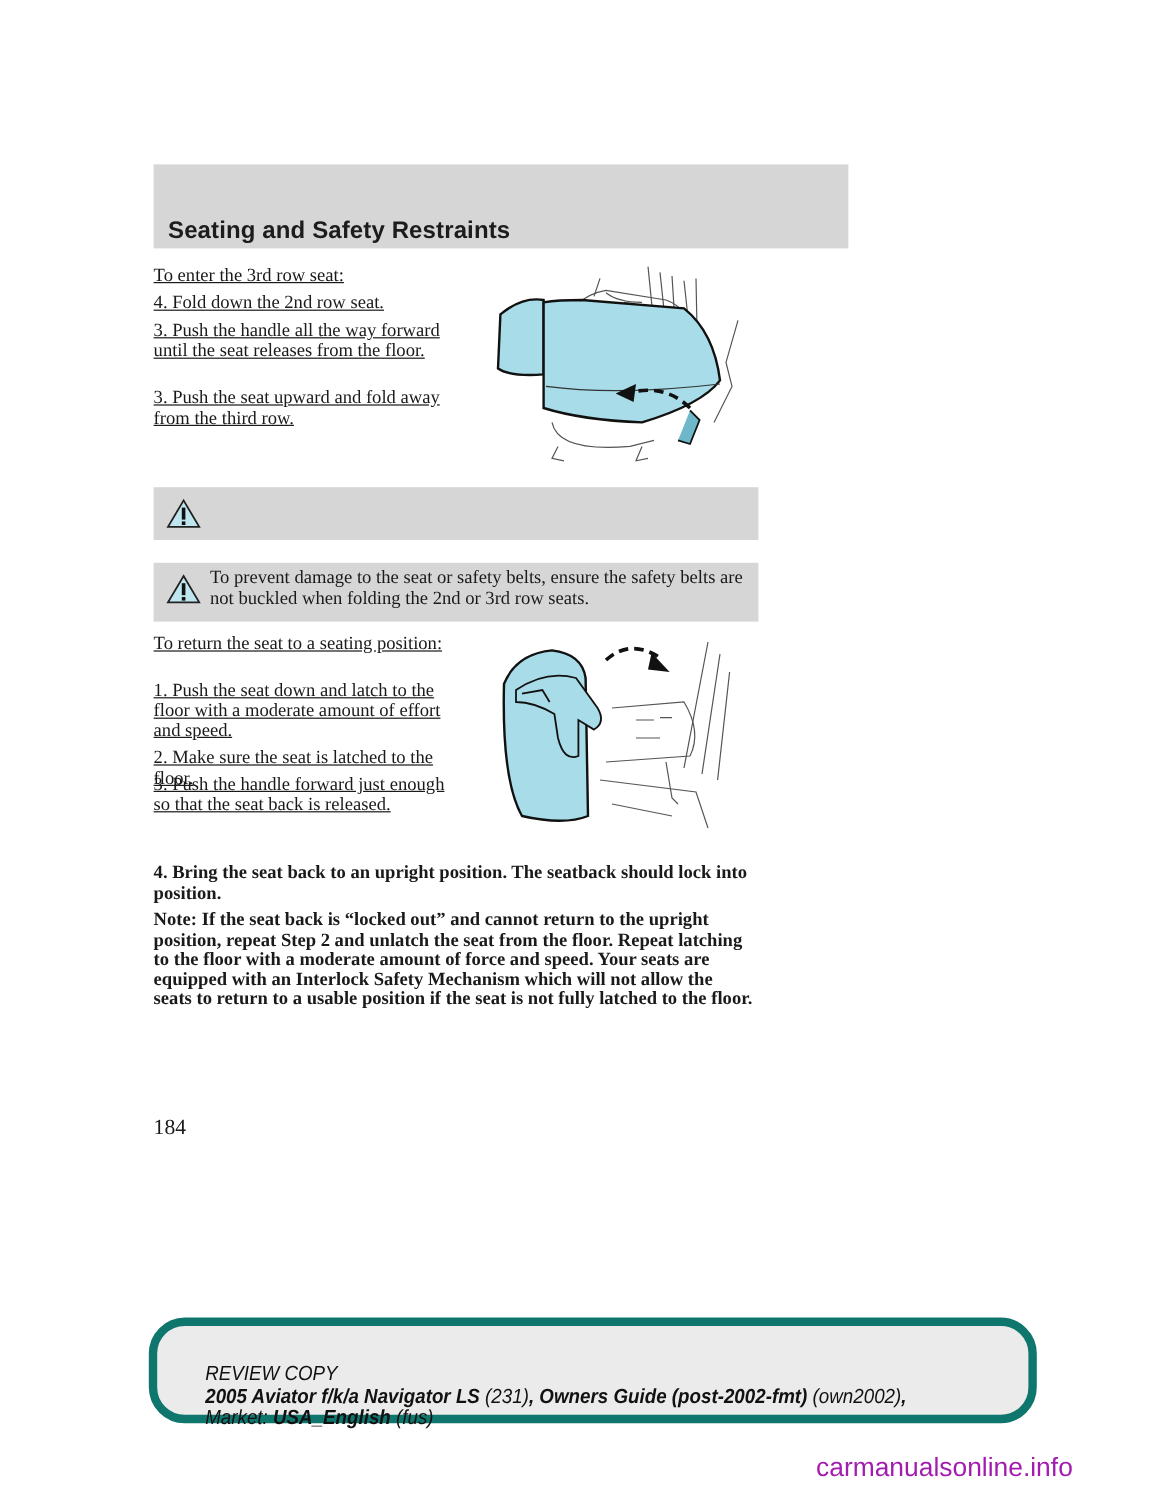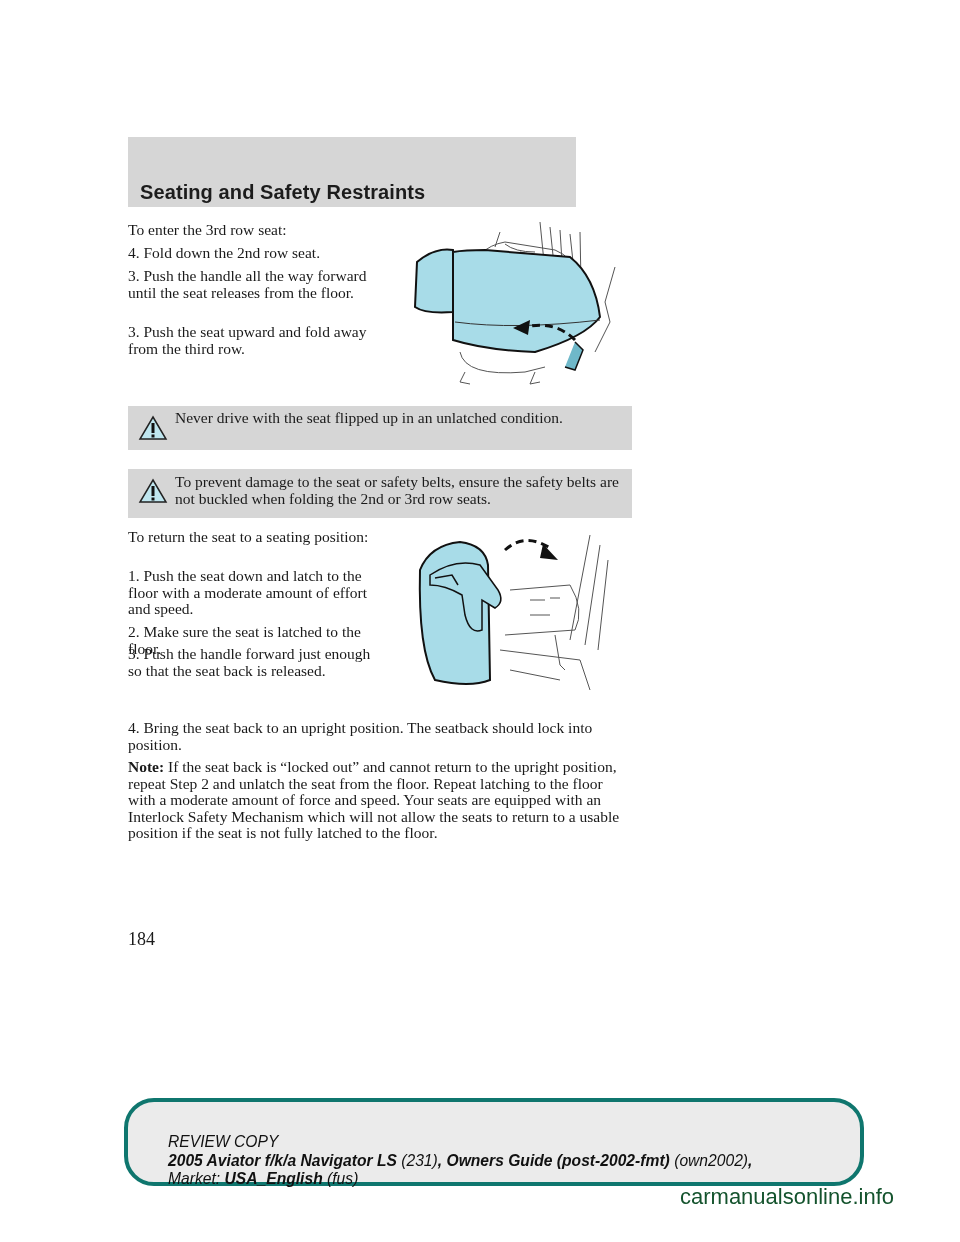--- a/index.html
+++ b/index.html
@@ -1,33 +1,33 @@
 <!DOCTYPE html>
 <html><head>
 <meta charset="utf-8">
 <style>
   html, body { margin:0; padding:0; background:#ffffff; }
   body { width:960px; height:1242px; position:relative; overflow:hidden; font-family:"Liberation Serif","DejaVu Serif",serif; color:#1a1a1a; }
-  .header-band { position:absolute; left:128px; top:137px; width:448px; height:70px; background:#d6d6d6; }
+  .header-band { position:absolute; left:128px; top:137px; width:579px; height:70px; background:#d6d6d6; }
   .header-title { position:absolute; left:12px; bottom:3px; font-family:"Liberation Sans","DejaVu Sans",sans-serif; font-weight:bold; font-size:20px; color:#1c1c1c; letter-spacing:0.1px; }
   .p { position:absolute; left:128px; font-size:15.5px; line-height:16.5px; margin:0; }
-  .narrow { width:260px; }
-  .wide { width:500px; }
+  .narrow { width:260px;text-decoration:underline; }
+  .wide { width:500px;font-weight:bold; }
   .warn { position:absolute; left:128px; width:504px; background:#d6d6d6; }
   .warn .icon { position:absolute; left:10px; width:30px; height:26px; }
   .warn .txt { position:absolute; left:47px; font-size:15.5px; line-height:16.5px; width:450px; }
   .fig { position:absolute; }
   .pageno { position:absolute; left:128px; top:929px; font-size:18px; }
-  .footer-box { position:absolute; left:124px; top:1098px; width:740px; height:88px; background:#ebebeb; border:4px solid #0f766e; border-radius:30px; box-sizing:border-box; font-family:"Liberation Sans","DejaVu Sans",sans-serif; }
+  .footer-box { position:absolute; left:124px; top:1098px; width:740px; height:88px; background:#ebebeb; border:7px solid #0f766e; border-radius:30px; box-sizing:border-box; font-family:"Liberation Sans","DejaVu Sans",sans-serif; }
   .f1 { position:absolute; left:40px; top:30px; font-size:17px; font-style:italic; color:#111; transform:scaleX(0.92); transform-origin:left; }
   .f2 { position:absolute; left:40px; top:49px; font-size:17px; white-space:nowrap; color:#111; transform:scaleX(0.92); transform-origin:left; }
   .f3 { position:absolute; left:40px; top:67px; font-size:17px; white-space:nowrap; color:#111; transform:scaleX(0.92); transform-origin:left; }
   .b { font-weight:bold; font-style:italic; }
   .i { font-style:italic; }
-  .watermark { position:absolute; left:680px; top:1184px; font-family:"Liberation Sans","DejaVu Sans",sans-serif; font-size:22px; color:#14532d; }
+  .watermark { position:absolute; left:680px; top:1210px; font-family:"Liberation Sans","DejaVu Sans",sans-serif; font-size:22px; color:#a21caf; }
 </style>
 </head>
 <body>
 
 <div class="header-band">
   <div class="header-title">Seating and Safety Restraints</div>
 </div>
 
 <p class="p narrow" style="top:222px">To enter the 3rd row seat:</p>
 <p class="p narrow" style="top:245px">4. Fold down the 2nd row seat.</p>
@@ -50,21 +50,20 @@
   <path d="M170 118 Q150 98 120 105" fill="none" stroke="#111" stroke-width="3" stroke-dasharray="8 5"></path>
   <polygon points="108,106 125,98 123,113" fill="#111"></polygon>
 </svg>
 
 <div class="warn" style="top:406px;height:44px">
   <svg class="icon" style="top:9px" viewBox="0 0 30 26">
     <polygon points="15,2 28,24 2,24" fill="#bfe6ef" stroke="#222" stroke-width="1.5"></polygon>
     <rect x="13.5" y="8" width="3" height="10" fill="#111"></rect>
     <rect x="13.5" y="19.5" width="3" height="3" fill="#111"></rect>
   </svg>
-  <div class="txt" style="top:4px">Never drive with the seat flipped up in an unlatched condition.</div>
 </div>
 
 <div class="warn" style="top:469px;height:49px">
   <svg class="icon" style="top:9px" viewBox="0 0 30 26">
     <polygon points="15,2 28,24 2,24" fill="#bfe6ef" stroke="#222" stroke-width="1.5"></polygon>
     <rect x="13.5" y="8" width="3" height="10" fill="#111"></rect>
     <rect x="13.5" y="19.5" width="3" height="3" fill="#111"></rect>
   </svg>
   <div class="txt" style="top:5px">To prevent damage to the seat or safety belts, ensure the safety belts are not buckled when folding the 2nd or 3rd row seats.</div>
 </div>

